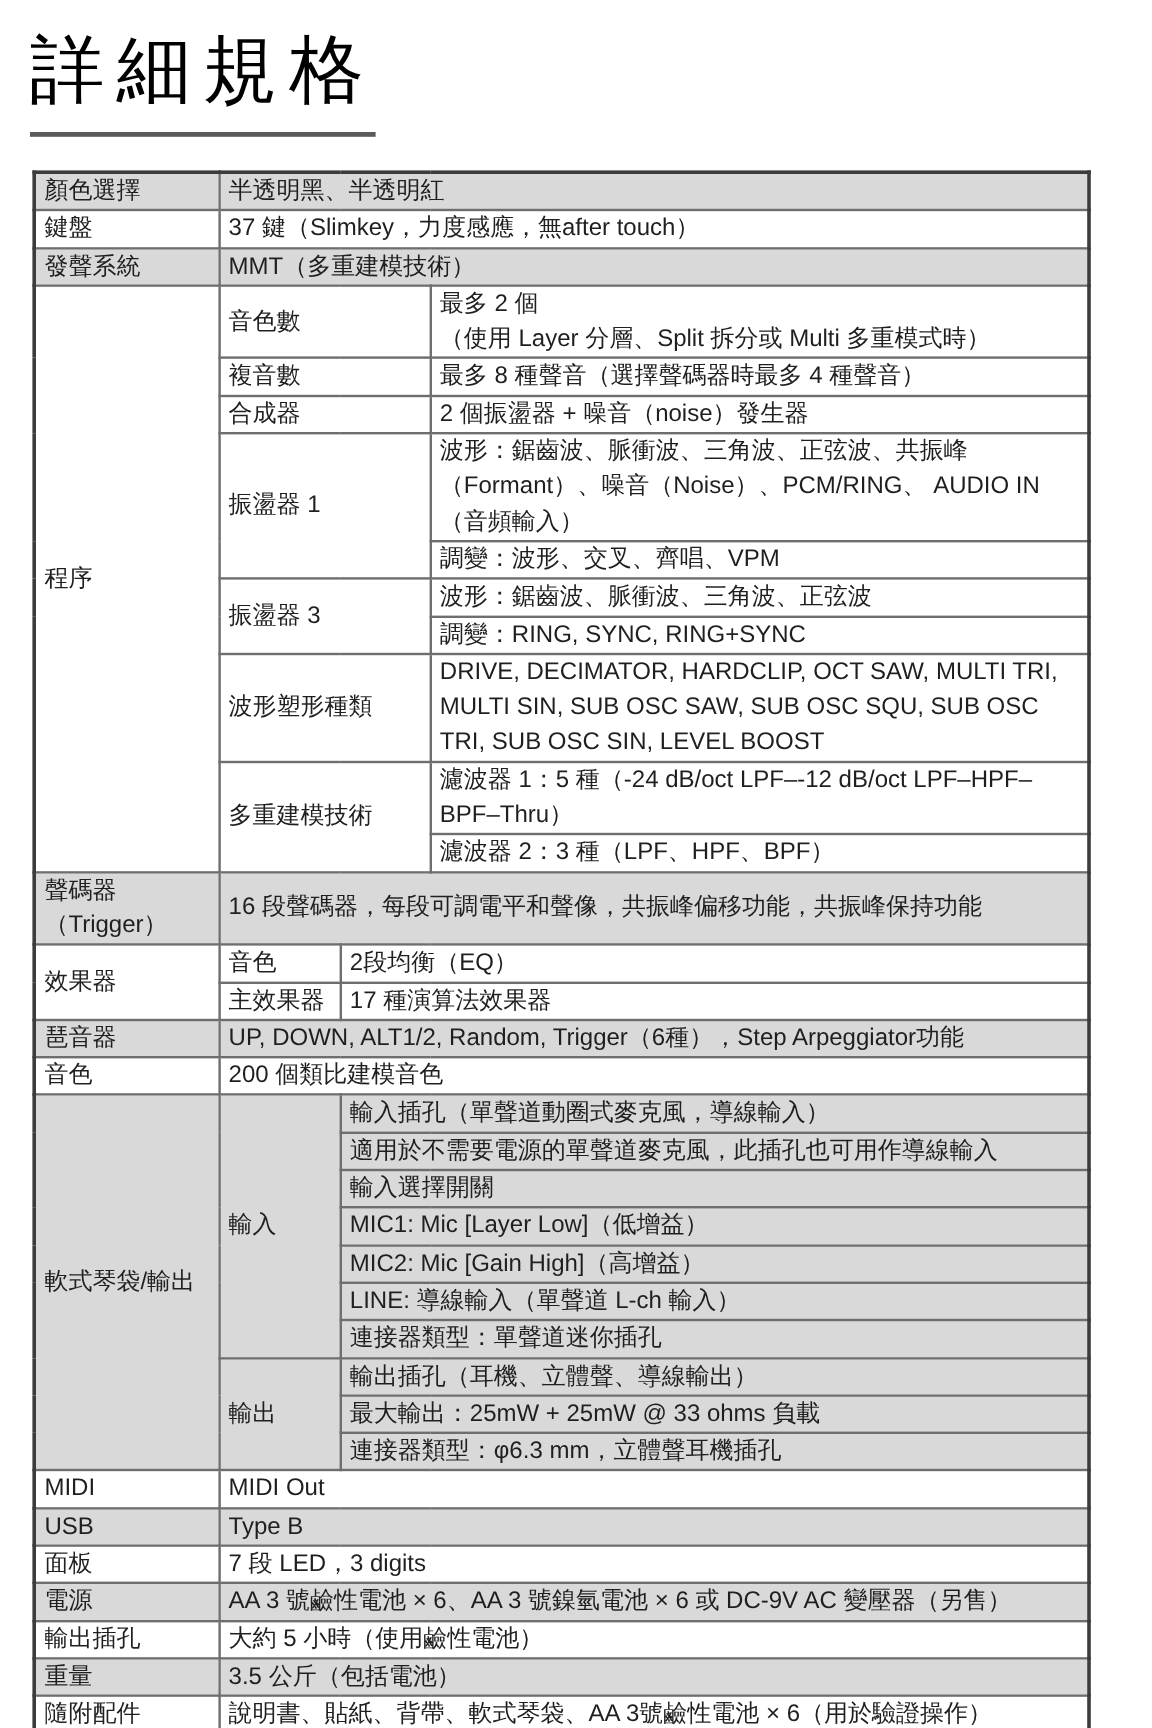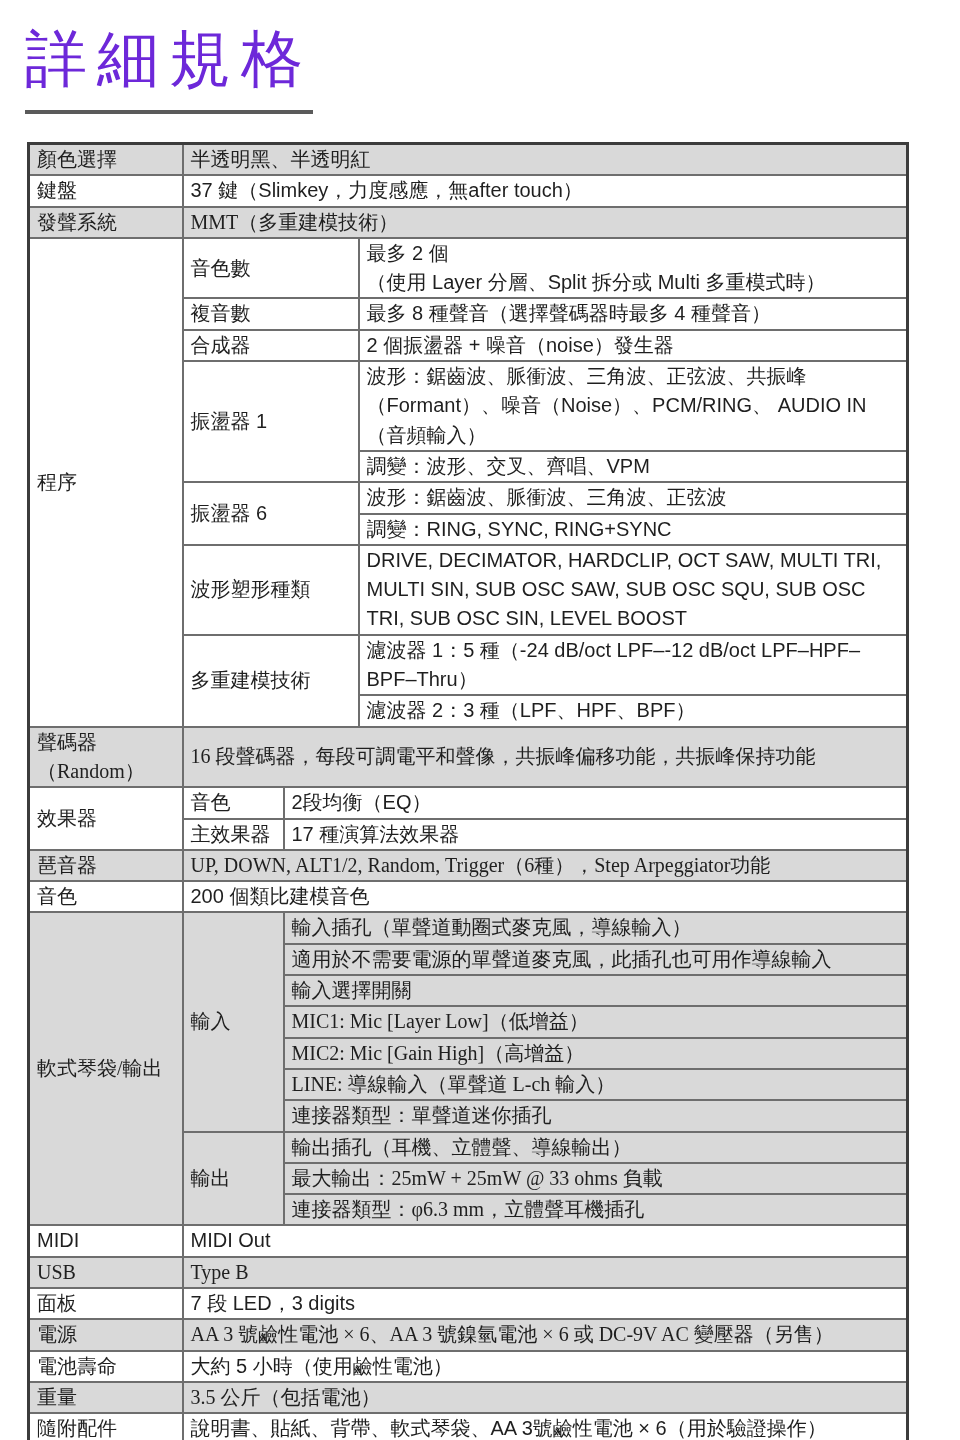--- a/index.html
+++ b/index.html
@@ -3,38 +3,38 @@
 <meta charset="utf-8">
 <style>
   html,body { margin:0; padding:0; }
   body {
     width:960px; height:1440px; position:relative;
     background:#ffffff; color:#1f1f1f;
     font-family:"Liberation Sans","DejaVu Sans",sans-serif;
   }
   .page-title {
     position:absolute; left:25px; top:16px;
-    font-size:62px; font-weight:400; color:#6d28d9;
+    font-size:62px; font-weight:400; color:#000000;
     letter-spacing:10px; line-height:1.4; white-space:nowrap;
   }
   .title-underline {
     position:absolute; left:25px; top:110px;
     width:288px; height:4px; background:#5a5a5a;
   }
   table.spec {
     position:absolute; left:27px; top:142px;
     width:879px; border-collapse:collapse; table-layout:fixed;
     border:3px solid #3c3c3c;
   }
   td {
     border:2px solid #6e6e6e;
     padding:0 7px; font-size:20px; line-height:29.3px;
     vertical-align:middle; overflow:hidden;
   }
-  tr.shade td { background:#d9d9d9;font-family:Liberation Serif, serif; }
+  tr.shade td { background:#d9d9d9; }
   .pre { white-space:pre-line; }
   .h1 { height:29.3px; }
   .h2 { height:58.6px; }
   .h3 { height:87.9px; }
 </style>
 </head>
 <body>
 
 <div class="page-title">詳細規格</div>
 <div class="title-underline"></div>
@@ -75,41 +75,41 @@
       <td>2 個振盪器 + 噪音（noise）發生器</td>
     </tr>
     <tr class="h3">
       <td colspan="2" rowspan="2">振盪器 1</td>
       <td>波形：鋸齒波、脈衝波、三角波、正弦波、共振峰（Formant）、噪音（Noise）、PCM/RING、 AUDIO IN（音頻輸入）</td>
     </tr>
     <tr class="h1">
       <td>調變：波形、交叉、齊唱、VPM</td>
     </tr>
     <tr class="h1">
-      <td colspan="2" rowspan="2">振盪器 6</td>
+      <td colspan="2" rowspan="2">振盪器 3</td>
       <td>波形：鋸齒波、脈衝波、三角波、正弦波</td>
     </tr>
     <tr class="h1">
       <td>調變：RING, SYNC, RING+SYNC</td>
     </tr>
     <tr class="h3">
       <td colspan="2">波形塑形種類</td>
       <td>DRIVE, DECIMATOR, HARDCLIP, OCT SAW, MULTI TRI, MULTI SIN, SUB OSC SAW, SUB OSC SQU, SUB OSC TRI, SUB OSC SIN, LEVEL BOOST</td>
     </tr>
     <tr class="h2">
       <td colspan="2" rowspan="2">多重建模技術</td>
       <td>濾波器 1：5 種（-24 dB/oct LPF–-12 dB/oct LPF–HPF–BPF–Thru）</td>
     </tr>
     <tr class="h1">
       <td>濾波器 2：3 種（LPF、HPF、BPF）</td>
     </tr>
 
     <tr class="shade h2">
       <td class="pre">聲碼器
-（Random）</td>
+（Trigger）</td>
       <td colspan="3">16 段聲碼器，每段可調電平和聲像，共振峰偏移功能，共振峰保持功能</td>
     </tr>
 
     <tr class="h1">
       <td rowspan="2">效果器</td>
       <td>音色</td>
       <td colspan="2">2段均衡（EQ）</td>
     </tr>
     <tr class="h1">
       <td>主效果器</td>
@@ -169,21 +169,21 @@
     </tr>
     <tr class="h1">
       <td>面板</td>
       <td colspan="3">7 段 LED，3 digits</td>
     </tr>
     <tr class="shade h1">
       <td>電源</td>
       <td colspan="3">AA 3 號鹼性電池 × 6、AA 3 號鎳氫電池 × 6 或 DC-9V AC 變壓器（另售）</td>
     </tr>
     <tr class="h1">
-      <td>電池壽命</td>
+      <td>輸出插孔</td>
       <td colspan="3">大約 5 小時（使用鹼性電池）</td>
     </tr>
     <tr class="shade h1">
       <td>重量</td>
       <td colspan="3">3.5 公斤（包括電池）</td>
     </tr>
     <tr class="h1">
       <td>隨附配件</td>
       <td colspan="3">說明書、貼紙、背帶、軟式琴袋、AA 3號鹼性電池 × 6（用於驗證操作）</td>
     </tr>

